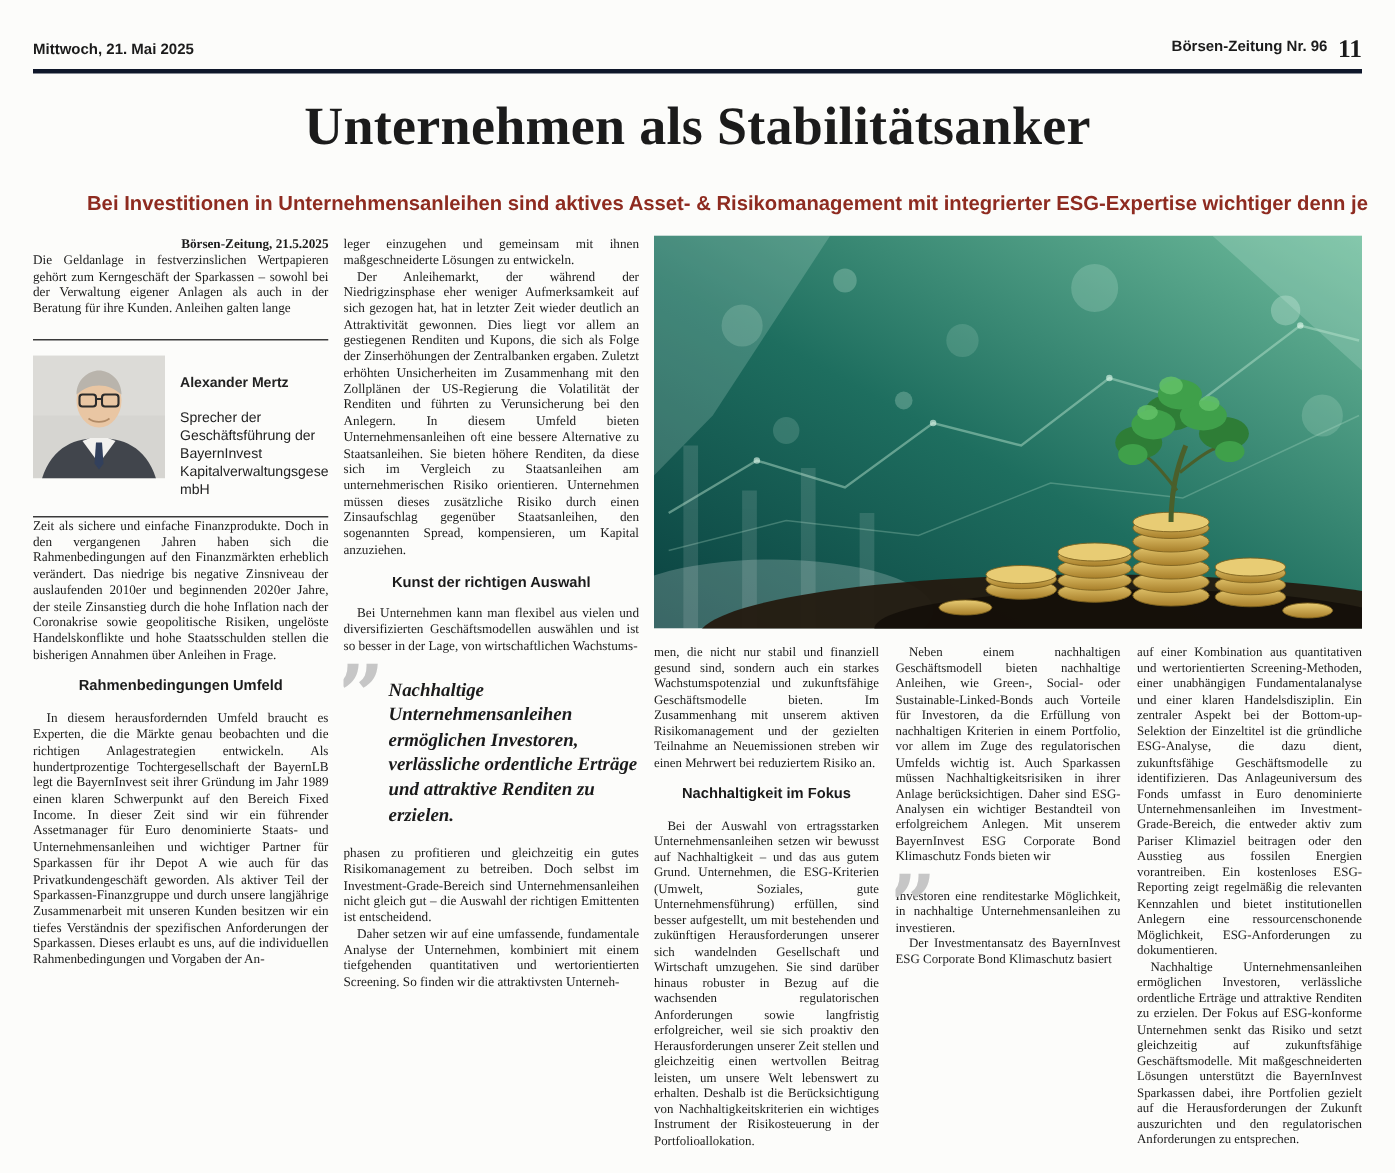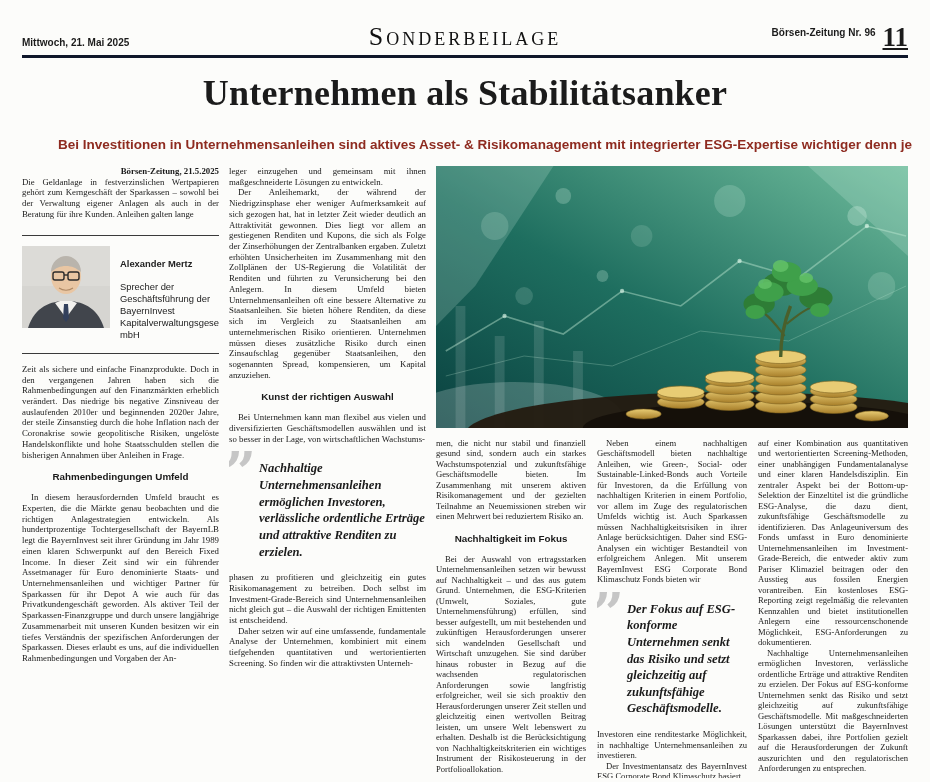--- a/index.html
+++ b/index.html
@@ -13,21 +13,21 @@
     display:flex;align-items:flex-end;justify-content:space-between;
     margin:26px 22px 0 22px;padding-bottom:7px;
     border-bottom:3px solid #0f172a;
   }
   .m-side{flex:1 1 0;font-family:"Liberation Sans",sans-serif;font-weight:700;font-size:10px;}
   .m-right{display:flex;justify-content:flex-end;align-items:flex-start;gap:7px;}
   .m-section{
     flex:0 0 auto;font-variant:small-caps;letter-spacing:3px;
     font-size:26px;line-height:.85;font-weight:500;color:#111;
   }
-  .m-pagenum{font-family:"Liberation Serif",serif;font-weight:700;font-size:27px;line-height:.78;text-decoration:underline;}
+  .m-pagenum{font-family:"Liberation Serif",serif;font-weight:700;font-size:17px;line-height:.78;}
   
   .title{
     text-align:center;font-size:36px;font-weight:700;letter-spacing:.2px;
     margin-top:17px;line-height:1.05;
   }
   .subtitle{
     text-align:center;font-family:"Liberation Sans",sans-serif;font-weight:700;
     font-size:13.5px;color:#8e2b20;margin-top:11px;padding-left:40px;
   }
   
@@ -40,21 +40,21 @@
   p{margin:0;}
   .indent{text-indent:9px;}
   .dateline{text-align:right;font-weight:700;}
   .sec-head{
     font-family:"Liberation Sans",sans-serif;font-weight:700;font-size:9.8px;
     text-align:center;margin:11px 0 9px 0;
   }
   
   .photo-block{
     border-top:1px solid #3a3a3a;border-bottom:1px solid #3a3a3a;
-    margin:15px 0 10px 0;padding:10px 0 12px 0;display:flex;gap:10px;
+    margin:15px 0 0 0;padding:10px 0 12px 0;display:flex;gap:10px;
   }
   .portrait{width:88px;height:82px;flex:0 0 auto;display:block;}
   .caption{
     font-family:"Liberation Sans",sans-serif;font-size:9.4px;line-height:1.28;
     text-align:left;padding-top:12px;color:#222;
   }
   .caption .name{font-weight:700;margin-bottom:11px;}
   
   .pull-quote{
     position:relative;margin:16px 0 12px 0;padding-left:30px;
@@ -67,21 +67,20 @@
   }
   
   .hero{height:262px;margin-bottom:10px;flex:0 0 auto;}
   .hero svg{display:block;width:100%;height:100%;}
 </style>
 </head>
 <body>
 
 <header class="masthead">
   <div class="m-side">Mittwoch, 21. Mai 2025</div>
-  <div class="m-section">Sonderbeilage</div>
   <div class="m-side m-right">
     <span>Börsen-Zeitung Nr. 96</span>
     <span class="m-pagenum">11</span>
   </div>
 </header>
 
 <h1 class="title">Unternehmen als Stabilitätsanker</h1>
 <div class="subtitle">Bei Investitionen in Unternehmensanleihen sind aktives Asset- &amp; Risikomanagement mit integrierter ESG-Expertise wichtiger denn je</div>
 
 <div class="content">
@@ -240,21 +239,20 @@
       <div class="col col3">
         <p>men, die nicht nur stabil und finanziell gesund sind, sondern auch ein starkes Wachstumspotenzial und zukunftsfähige Geschäftsmodelle bieten. Im Zusammenhang mit unserem aktiven Risikomanagement und der gezielten Teilnahme an Neuemissionen streben wir einen Mehrwert bei reduziertem Risiko an.</p>
         <h2 class="sec-head">Nachhaltigkeit im Fokus</h2>
         <p class="indent">Bei der Auswahl von ertragsstarken Unternehmensanleihen setzen wir bewusst auf Nachhaltigkeit – und das aus gutem Grund. Unternehmen, die ESG-Kriterien (Umwelt, Soziales, gute Unternehmensführung) erfüllen, sind besser aufgestellt, um mit bestehenden und zukünftigen Herausforderungen unserer sich wandelnden Gesellschaft und Wirtschaft umzugehen. Sie sind darüber hinaus robuster in Bezug auf die wachsenden regulatorischen Anforderungen sowie langfristig erfolgreicher, weil sie sich proaktiv den Herausforderungen unserer Zeit stellen und gleichzeitig einen wertvollen Beitrag leisten, um unsere Welt lebenswert zu erhalten. Deshalb ist die Berücksichtigung von Nachhaltigkeitskriterien ein wichtiges Instrument der Risikosteuerung in der Portfolioallokation.</p>
       </div>
 
       <div class="col col4">
         <p class="indent">Neben einem nachhaltigen Geschäftsmodell bieten nachhaltige Anleihen, wie Green-, Social- oder Sustainable-Linked-Bonds auch Vorteile für Investoren, da die Erfüllung von nachhaltigen Kriterien in einem Portfolio, vor allem im Zuge des regulatorischen Umfelds wichtig ist. Auch Sparkassen müssen Nachhaltigkeitsrisiken in ihrer Anlage berücksichtigen. Daher sind ESG-Analysen ein wichtiger Bestandteil von erfolgreichem Anlegen. Mit unserem BayernInvest ESG Corporate Bond Klimaschutz Fonds bieten wir</p>
         <div class="pull-quote">
           <span class="quote-icon">”</span>
-          <span>Der Fokus auf ESG-konforme Unternehmen senkt das Risiko und setzt gleichzeitig auf zukunftsfähige Geschäftsmodelle.</span>
         </div>
         <p>Investoren eine renditestarke Möglichkeit, in nachhaltige Unternehmensanleihen zu investieren.</p>
         <p class="indent">Der Investmentansatz des BayernInvest ESG Corporate Bond Klimaschutz basiert</p>
       </div>
 
       <div class="col col5">
         <p>auf einer Kombination aus quantitativen und wertorientierten Screening-Methoden, einer unabhängigen Fundamentalanalyse und einer klaren Handelsdisziplin. Ein zentraler Aspekt bei der Bottom-up-Selektion der Einzeltitel ist die gründliche ESG-Analyse, die dazu dient, zukunftsfähige Geschäftsmodelle zu identifizieren. Das Anlageuniversum des Fonds umfasst in Euro denominierte Unternehmensanleihen im Investment-Grade-Bereich, die entweder aktiv zum Pariser Klimaziel beitragen oder den Ausstieg aus fossilen Energien vorantreiben. Ein kostenloses ESG-Reporting zeigt regelmäßig die relevanten Kennzahlen und bietet institutionellen Anlegern eine ressourcenschonende Möglichkeit, ESG-Anforderungen zu dokumentieren.</p>
         <p class="indent">Nachhaltige Unternehmensanleihen ermöglichen Investoren, verlässliche ordentliche Erträge und attraktive Renditen zu erzielen. Der Fokus auf ESG-konforme Unternehmen senkt das Risiko und setzt gleichzeitig auf zukunftsfähige Geschäftsmodelle. Mit maßgeschneiderten Lösungen unterstützt die BayernInvest Sparkassen dabei, ihre Portfolien gezielt auf die Herausforderungen der Zukunft auszurichten und den regulatorischen Anforderungen zu entsprechen.</p>
       </div>
 

